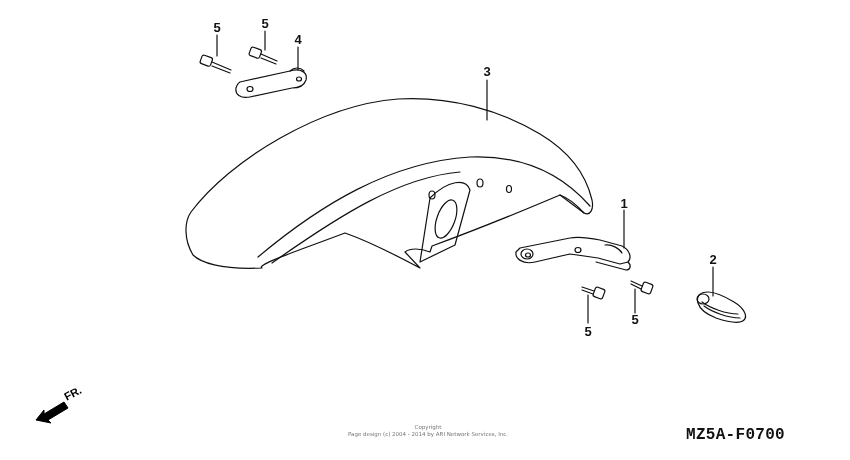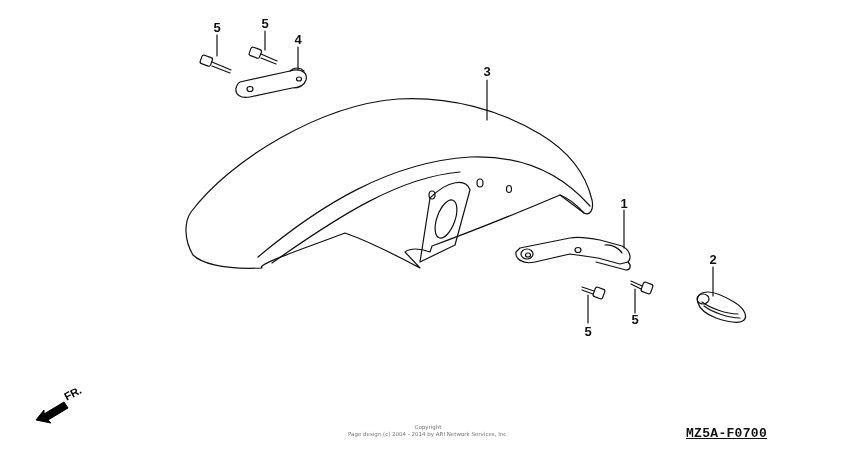--- a/index.html
+++ b/index.html
@@ -1,20 +1,20 @@
 <!DOCTYPE html>
 <html><head>
   <meta charset="utf-8">
   <style>
     html, body { margin: 0; padding: 0; background: #ffffff; }
     body { width: 850px; height: 460px; position: relative; overflow: hidden; font-family: "Liberation Sans", sans-serif; }
     svg.diagram { position: absolute; left: 0; top: 0; }
     .callout { position: absolute; font-family: "Liberation Sans", sans-serif; font-weight: bold; font-size: 13px; color: #111; transform: translateX(-50%); line-height: 1; }
     .copyright { position: absolute; left: 338px; top: 424px; width: 180px; text-align: center; font-family: "DejaVu Sans", sans-serif; font-size: 5.5px; color: #777; line-height: 7px; }
-    .diagram-code { position: absolute; left: 686px; top: 426px; font-family: "Liberation Mono", monospace; font-weight: bold; font-size: 13px; color: #111; letter-spacing: 0.3px; text-decoration: underline; }
+    .diagram-code { position: absolute; left: 686px; top: 426px; font-family: "Liberation Mono", monospace; font-weight: bold; font-size: 16px; color: #111; letter-spacing: 0.3px; }
     .fr-label { position: absolute; left: 62px; top: 392px; font-family: "Liberation Sans", sans-serif; font-weight: bold; font-size: 11px; color: #000; transform: rotate(-28deg); transform-origin: left top; }
   </style>
 </head>
 <body>
 
 <svg class="diagram" width="850" height="460" viewBox="0 0 850 460" xmlns="http://www.w3.org/2000/svg">
   <g fill="none" stroke="#111" stroke-width="1.2" stroke-linejoin="round" stroke-linecap="round">
 
     <g>
       <path d="M191,212 C230,160 320,105 398,99 C450,96 500,110 540,134 C565,149 585,170 592,200 C594,210 590,216 584,213 C576,204 568,198 560,195 C520,212 470,232 432,246 L430,252 C420,248 410,248 405,252 L420,268 C390,252 365,240 345,233 C300,250 255,265 262,268 C220,270 200,262 193,255 C184,240 184,222 191,212 Z"></path>

